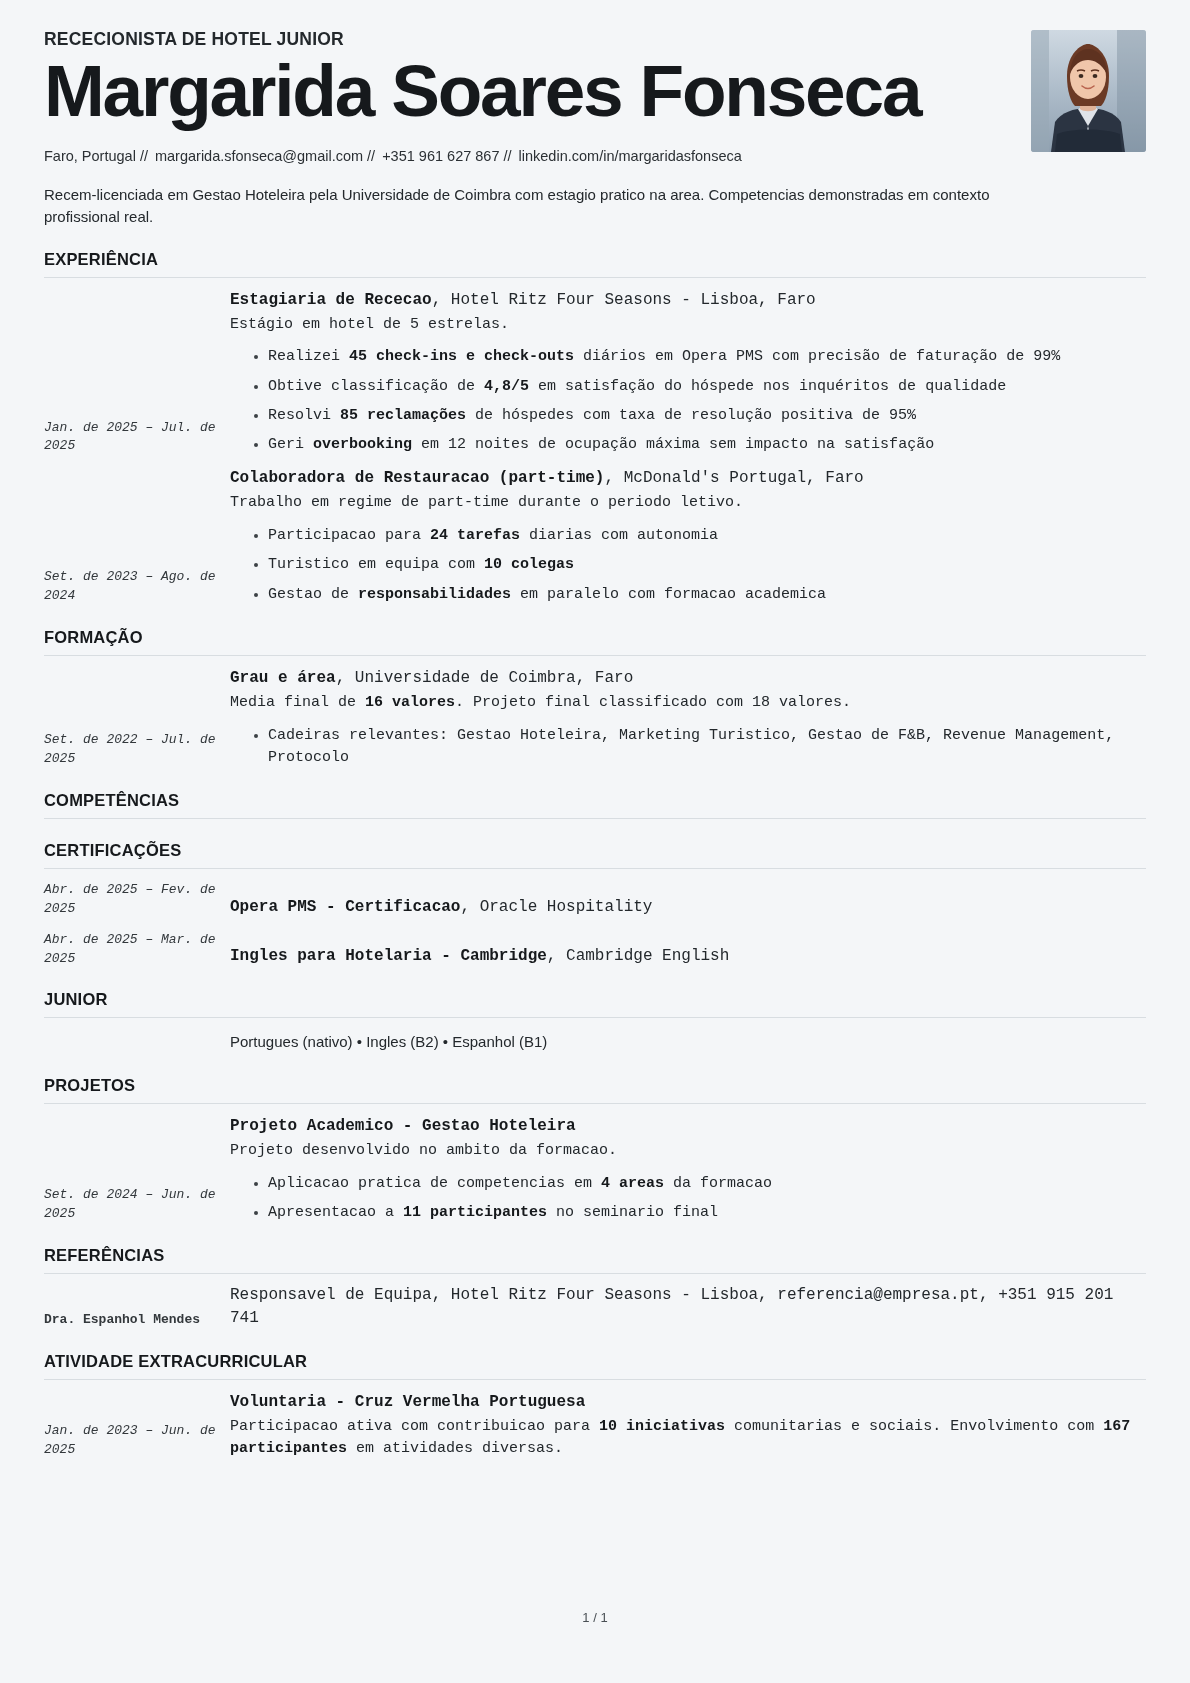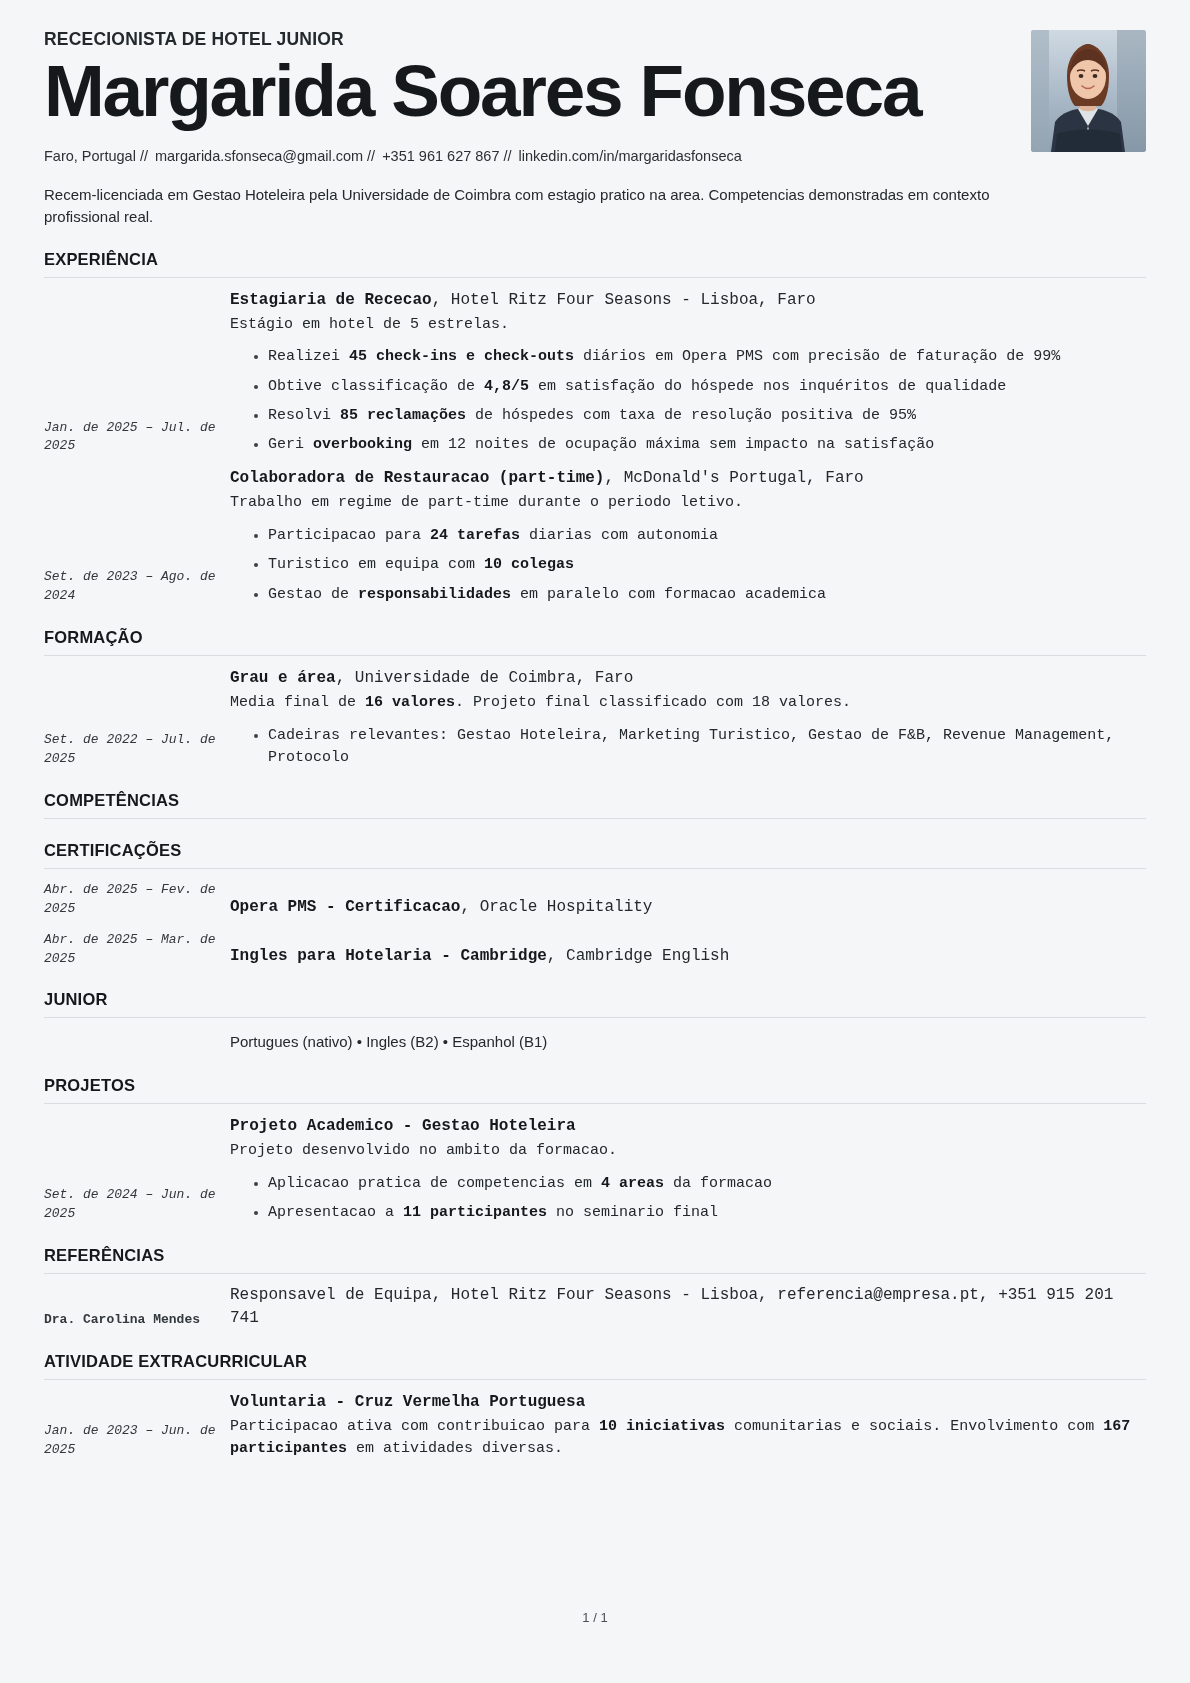--- a/index.html
+++ b/index.html
@@ -332,21 +332,21 @@
         </ul>
       </div>
     </div>
   </div>
 
   <div class="section">
     <div class="section-title">REFERÊNCIAS</div>
     <div class="rule"></div>
 
     <div class="entry entry-tight">
-      <div class="entry-date bold-ref">Dra. Carolina Mendes</div>
+      <div class="entry-date bold-ref">Dra. Espanhol Mendes</div>
       <div class="entry-body">
         <div class="entry-heading">Responsavel de Equipa, Hotel Ritz Four Seasons - Lisboa, referencia@empresa.pt, +351 915 201 741</div>
       </div>
     </div>
   </div>
 
   <div class="section">
     <div class="section-title">ATIVIDADE EXTRACURRICULAR</div>
     <div class="rule"></div>
 

